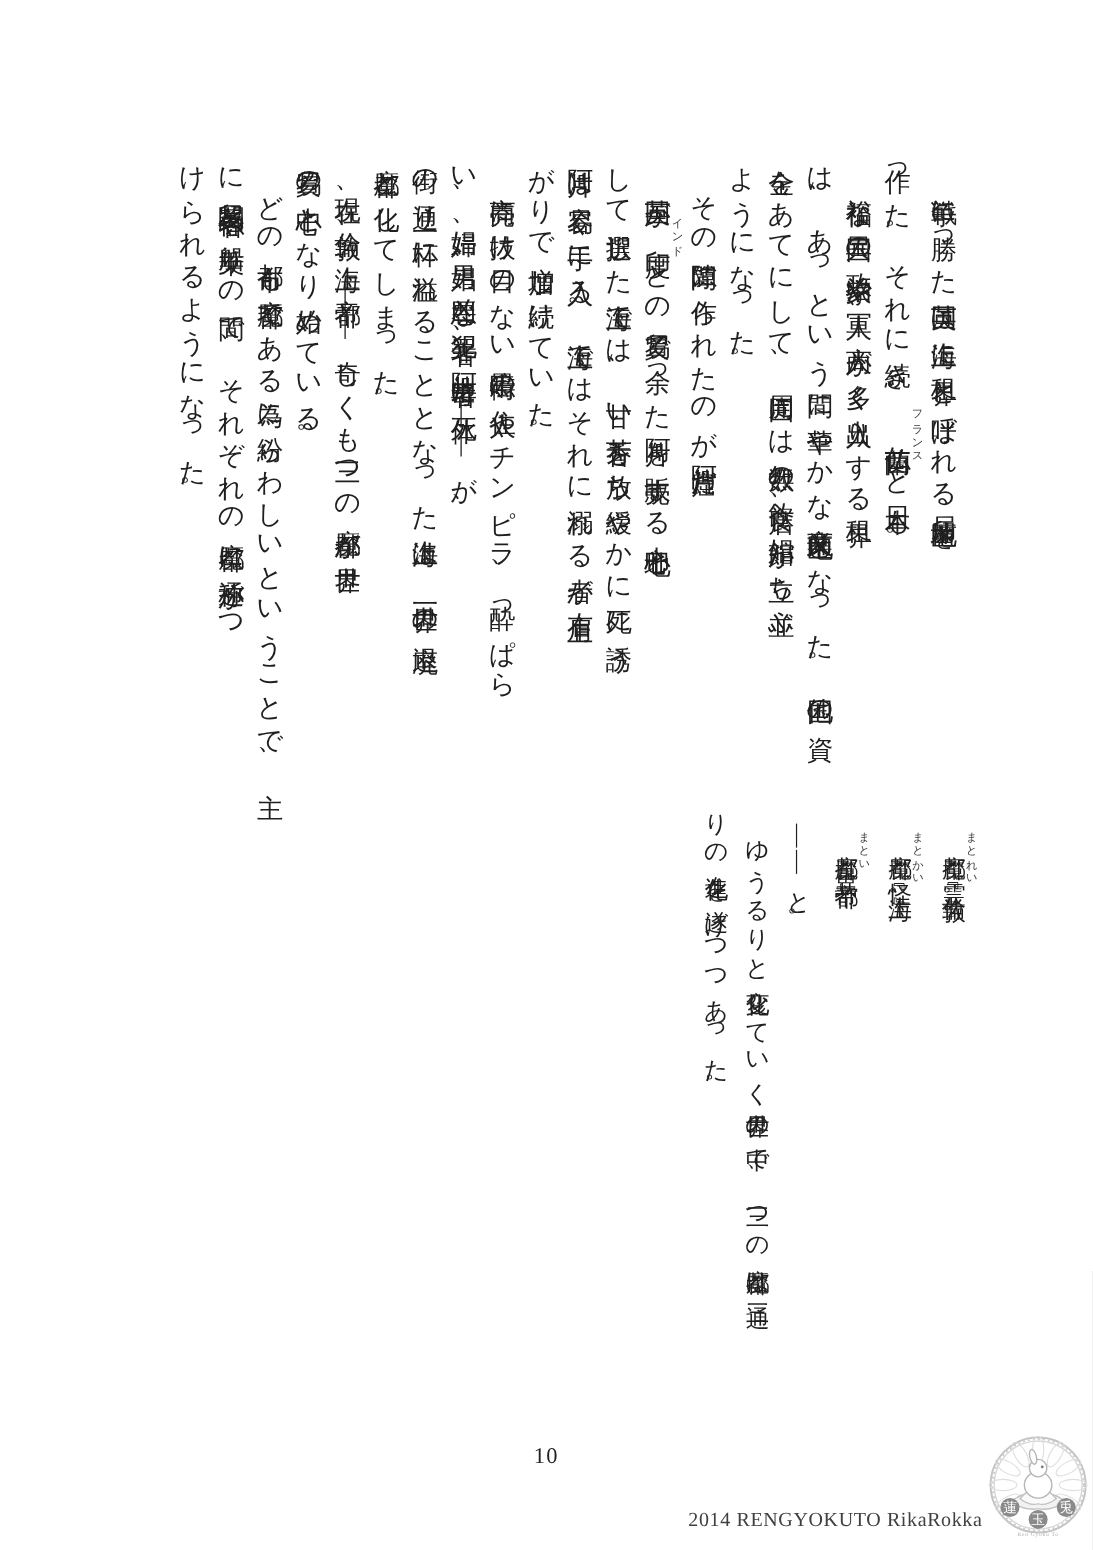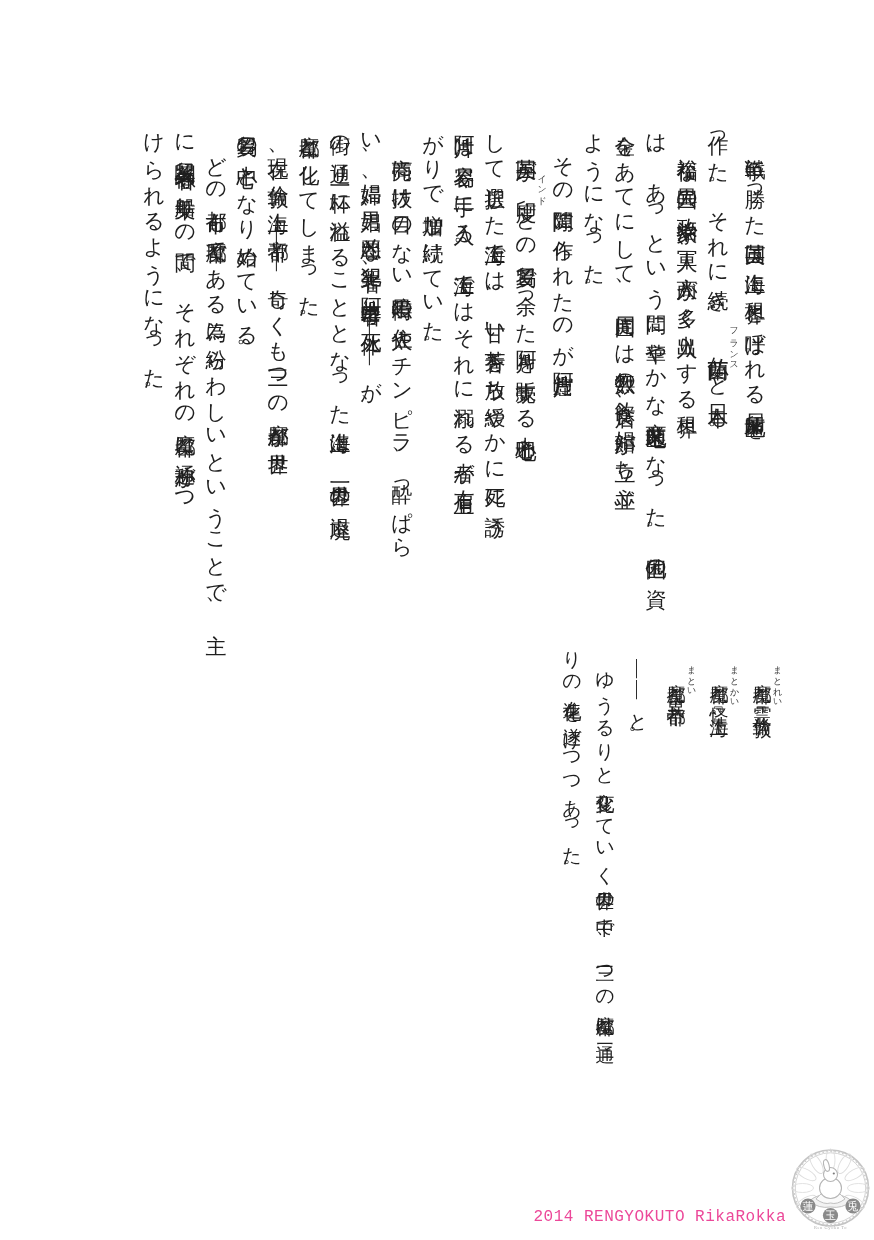--- a/index.html
+++ b/index.html
@@ -50,24 +50,24 @@
     top: 1154px; left: 0;
     width: 100%;
     text-align: center;
     font-size: 18px;
     letter-spacing: 1px;
     color: #222222;
   }
   .credit {
     position: absolute;
     top: 1208px; right: 88px;
-    font-family: Liberation Mono, monospace;
+    font-family: Liberation Serif, serif;
     font-size: 16px;
     letter-spacing: 0.5px;
-    color: #ec4899;
+    color: #404040;
   }
   .stamp {
     position: absolute;
     top: 1143px; left: 789px;
     width: 83px; height: 92px;
   }
   .badge-kanji {
     font-family: "Liberation Serif", "DejaVu Serif", serif;
     font-size: 11px;
     fill: #ffffff;
@@ -109,20 +109,21 @@
 
   <section class="band band2">
       <p class="vline indent wide"><ruby>魔都<rt>まと</rt></ruby>・<ruby>霊<rt>れい</rt></ruby>『倫敦』。</p>
       <p class="vline indent wide"><ruby>魔都<rt>まと</rt></ruby>・<ruby>怪<rt>かい</rt></ruby>『上海』。</p>
       <p class="vline indent wide"><ruby>魔都<rt>まと</rt></ruby>・<ruby>異<rt>い</rt></ruby>『帝都』。</p>
       <p class="vline indent">――と。</p>
       <p class="vline indent">ゆうるりと変化していく世界の中で、三つの魔都は三通</p>
       <p class="vline">りの進化を遂げつつあった。</p>
     </section>
 
+  <div class="page-number">10</div>
 
   <div class="credit">2014 RENGYOKUTO RikaRokka</div>
 
   <svg class="stamp" viewBox="0 0 83 92" aria-hidden="true">
     <g>
       <circle cx="41.5" cy="45" r="38" fill="#ffffff" stroke="#c4c4c4" stroke-width="1.6"></circle>
       <circle cx="41.5" cy="45" r="35.2" fill="none" stroke="#d4d4d4" stroke-width="1"></circle>
       <circle cx="41.5" cy="45" r="36.6" fill="none" stroke="#cccccc" stroke-width="1.4" stroke-dasharray="1.6 2.4"></circle>
     </g>
     <g stroke="#dedede" fill="none" stroke-width="0.9">

